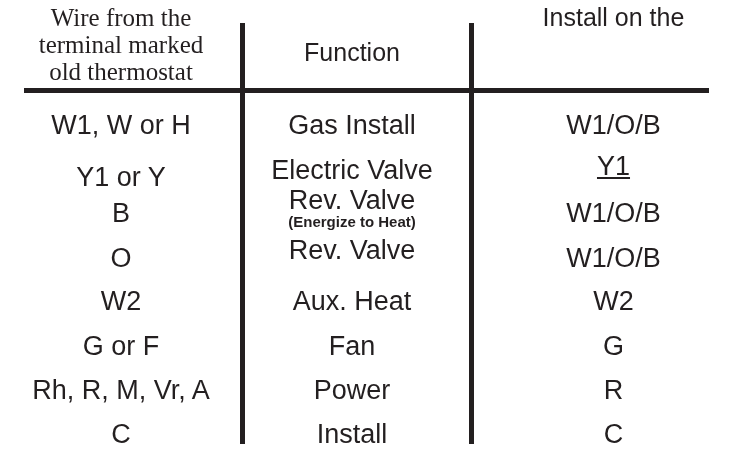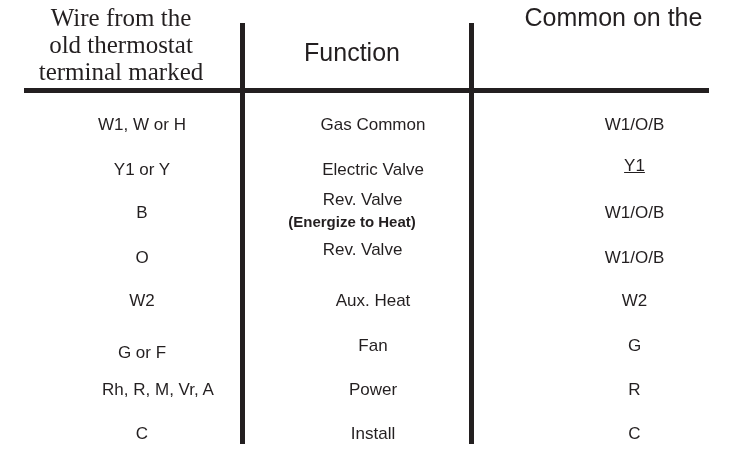--- a/index.html
+++ b/index.html
@@ -2,76 +2,76 @@
 <html><head>
 <meta charset="utf-8">
 <style>
   html,body{margin:0;padding:0;background:#ffffff;}
   body{width:751px;height:456px;position:relative;overflow:hidden;
        font-family:"Liberation Sans","DejaVu Sans",sans-serif;color:#231f20;}
   .vline{position:absolute;background:#231f20;width:5px;}
   .hline{position:absolute;background:#231f20;height:5px;}
   .cell{position:absolute;text-align:center;white-space:nowrap;}
   .hdr{font-size:25px;line-height:27px;}
-  .row{font-size:17px;line-height:28px;margin-left:21px;}
+  .row{font-size:27px;line-height:28px;}
   .sub{font-size:15px;line-height:16px;display:block;font-weight:bold;}
   .c1{left:0;width:242px;}
   .c2{left:240px;width:224px;}
   .c3{left:476px;width:275px;}
 </style>
 </head>
 <body>
 
 <div>
 
   <div class="vline" style="left:240px;top:23px;height:421px;"></div>
   <div class="vline" style="left:469px;top:23px;height:421px;"></div>
   <div class="hline" style="left:24px;top:88px;width:685px;"></div>
 
   <div class="cell hdr c1" style="top:4px;font-family:Liberation Serif, serif;">
     <div>Wire from the</div>
+    <div>terminal marked</div>
     <div>old thermostat</div>
-    <div>terminal marked</div>
   </div>
   <div class="cell hdr c2" style="top:39px;">
     <div>Function</div>
   </div>
   <div class="cell hdr c3" style="top:4px;">
-    <div>Common on the</div>
+    <div>Install on the</div>
   </div>
 
   <div class="cell row c1" style="top:111px;">W1, W or H</div>
-  <div class="cell row c2" style="top:111px;">Gas Common</div>
+  <div class="cell row c2" style="top:111px;">Gas Install</div>
   <div class="cell row c3" style="top:111px;">W1/O/B</div>
 
-  <div class="cell row c1" style="top:156px;">Y1 or Y</div>
+  <div class="cell row c1" style="top:163px;">Y1 or Y</div>
   <div class="cell row c2" style="top:156px;">Electric Valve</div>
   <div class="cell row c3" style="top:152px;text-decoration:underline;">Y1</div>
 
   <div class="cell row c1" style="top:199px;">B</div>
   <div class="cell c2" style="top:186px;">
     <span class="row" style="display:block;">Rev. Valve</span>
     <span class="sub">(Energize to Heat)</span>
   </div>
   <div class="cell row c3" style="top:199px;">W1/O/B</div>
 
   <div class="cell row c1" style="top:244px;">O</div>
   <div class="cell c2" style="top:236px;">
     <span class="row" style="display:block;">Rev. Valve</span>
   </div>
   <div class="cell row c3" style="top:244px;">W1/O/B</div>
 
   <div class="cell row c1" style="top:287px;">W2</div>
   <div class="cell row c2" style="top:287px;">Aux. Heat</div>
   <div class="cell row c3" style="top:287px;">W2</div>
 
-  <div class="cell row c1" style="top:339px;">G or F</div>
+  <div class="cell row c1" style="top:332px;">G or F</div>
   <div class="cell row c2" style="top:332px;">Fan</div>
   <div class="cell row c3" style="top:332px;">G</div>
 
-  <div class="cell row c1" style="top:376px;padding-left:16px;">Rh, R, M, Vr, A</div>
+  <div class="cell row c1" style="top:376px;">Rh, R, M, Vr, A</div>
   <div class="cell row c2" style="top:376px;">Power</div>
   <div class="cell row c3" style="top:376px;">R</div>
 
   <div class="cell row c1" style="top:420px;">C</div>
   <div class="cell row c2" style="top:420px;">Install</div>
   <div class="cell row c3" style="top:420px;">C</div>
 </div>
 
 </body></html>

